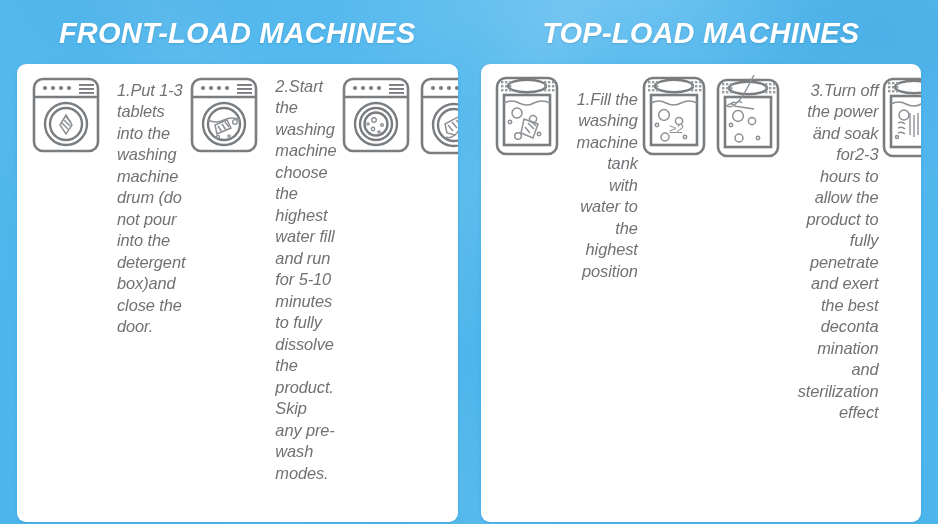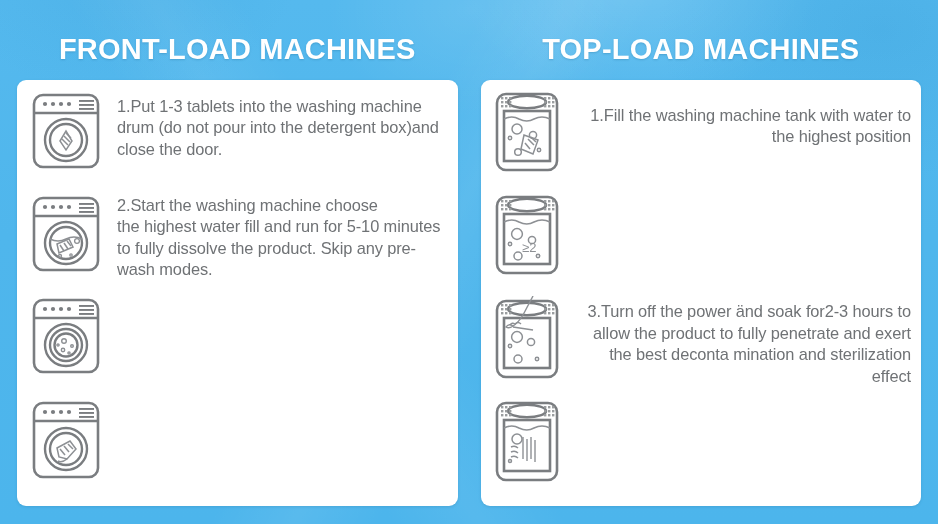--- a/index.html
+++ b/index.html
@@ -35,21 +35,22 @@
       linear-gradient(118deg, rgba(255,255,255,0) 40%, rgba(255,255,255,.07) 47%, rgba(255,255,255,0) 54%),
       linear-gradient(-122deg, rgba(255,255,255,0) 55%, rgba(255,255,255,.06) 62%, rgba(255,255,255,0) 69%);
   }
 
   #root {
     position: relative;
     width: 938px;
     height: 524px;
     display: flex;
     gap: 23px;
-    padding: 18px 17px;
+    padding: 2px 17px;
+    font-style: italic;
   }
 
   .column {
     flex: 1 1 0;
     display: flex;
     flex-direction: column;
     min-width: 0;
   }
 
   .col-title {
@@ -63,21 +64,21 @@
     white-space: nowrap;
     text-shadow: 0 1px 2px rgba(20,90,130,.25);
   }
 
   .card {
     flex: 1 1 auto;
     background: #ffffff;
     border-radius: 9px;
     padding: 9px 10px 8px 10px;
     display: flex;
-    flex-direction: column;
+    flex-direction: row;
     justify-content: space-between;
     box-shadow: 0 1px 3px rgba(30,90,130,.18);
     overflow: hidden;
   }
 
   .step {
     display: flex;
     align-items: flex-start;
     gap: 12px;
   }

